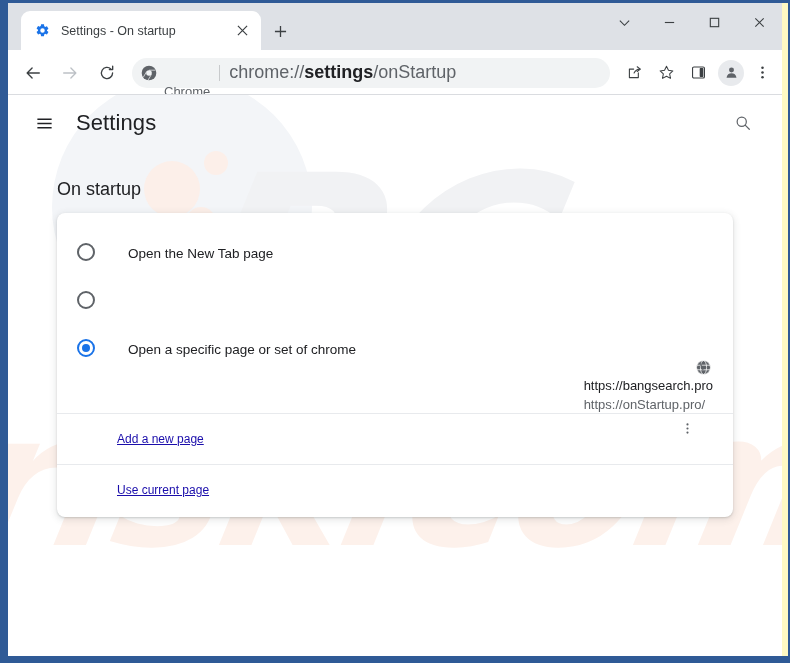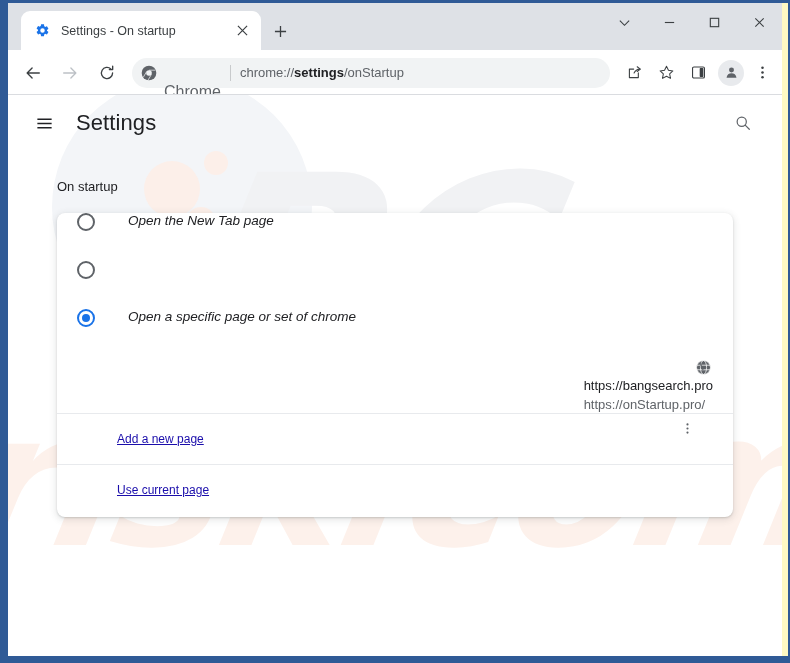--- a/index.html
+++ b/index.html
@@ -119,34 +119,34 @@
     align-items: center;
     padding: 0 10px 0 9px;
     min-width: 0;
   }
   #omnibox .chrome-badge {
     display: flex;
     align-items: center;
     flex: 0 0 auto;
   }
   #omnibox .chip-label {
-    font-size: 16px;
+    font-size: 13px;
     color: #5f6368;
     margin-left: 7px;
     margin-top: 38px;
   }
   #omnibox .chip-divider {
     width: 1px;
     height: 16px;
     background: #c8cacc;
     margin: 0 9px;
     flex: 0 0 1px;
   }
   #omnibox .url {
-    font-size: 13px;
+    font-size: 18px;
     color: #5f6368;
     white-space: nowrap;
     overflow: hidden;
   }
   #omnibox .url b { color: #202124; font-weight: 700; }
   #toolbar-actions {
     display: flex;
     align-items: center;
     flex: 0 0 auto;
     padding-right: 6px;
@@ -268,45 +268,44 @@
     width: 28px; height: 28px;
     display: flex; align-items: center; justify-content: center;
     flex: 0 0 28px;
   }
 
   
   #section-label {
     position: absolute;
     left: 49px;
     top: 84px;
-    font-size: 13px;
+    font-size: 18px;
     color: #202124;
     z-index: 3;
   }
 
   
   #startup-card {
     position: absolute;
     left: 49px;
     top: 118px;
     width: 676px;
     background: #ffffff;
     border-radius: 8px;
     box-shadow: 0 1px 2px rgba(60,64,67,.20), 0 2px 6px 2px rgba(60,64,67,.10);
     z-index: 3;
     padding-bottom: 2px;
     overflow: hidden;
   }
 
   .radio-row {
     display: flex;
-    align-items: flex-start;
+    align-items: flex-end;
     height: 48px;
     padding-left: 20px;
-    font-style: italic;
   }
   .radio-ring {
     width: 18px; height: 18px;
     border: 2px solid #5f6368;
     border-radius: 50%;
     box-sizing: border-box;
     flex: 0 0 18px;
   }
   .radio-ring.checked {
     border-color: #1a73e8;

